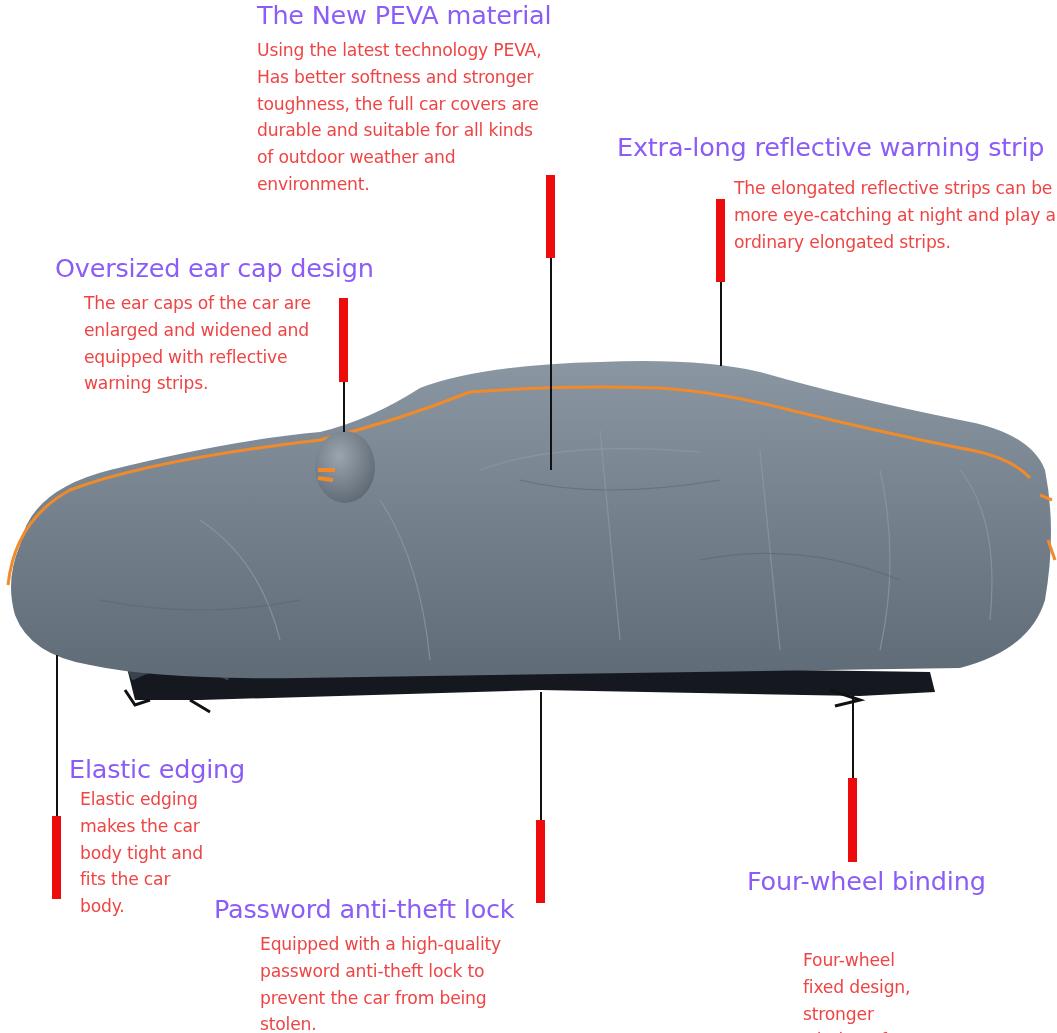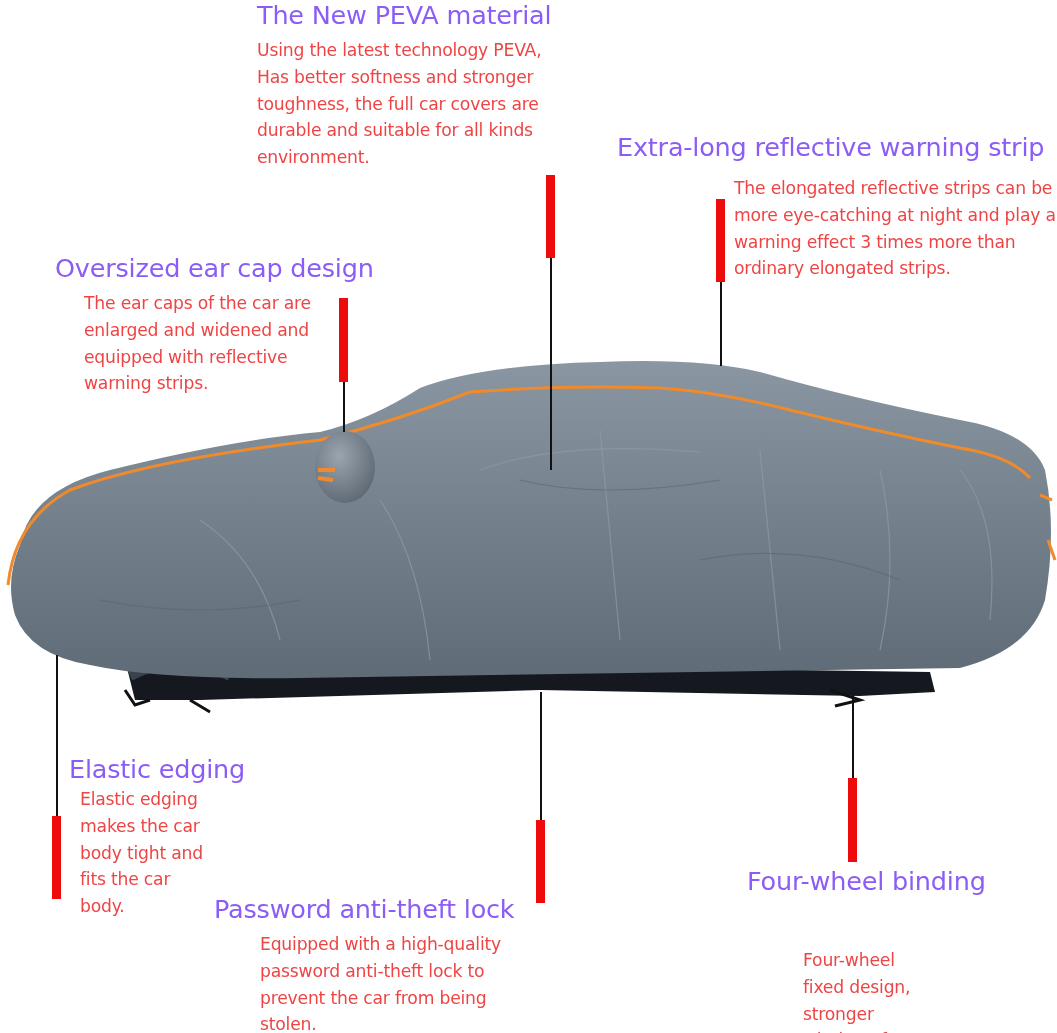--- a/index.html
+++ b/index.html
@@ -59,30 +59,30 @@
   <ellipse cx="345" cy="467" rx="30" ry="36" fill="url(#capGrad)"></ellipse>
   <path d="M318 470 L335 470 M318 478 L333 480" stroke="#f08a2a" stroke-width="4" fill="none"></path>
 </svg>
 
 <div class="title" style="left:257px; top:0px;">The New PEVA material</div>
 <div class="body" style="left:257px; top:37px;">
   <div>Using the latest technology PEVA,</div>
   <div>Has better softness and stronger</div>
   <div>toughness, the full car covers are</div>
   <div>durable and suitable for all kinds</div>
+  <div>of outdoor weather and</div>
   <div>environment.</div>
 </div>
 <div class="marker" style="left:546px; top:175px; height:83px;"></div>
 <div class="line" style="left:550px; top:258px; height:212px;"></div>
 
 <div class="title" style="left:617px; top:132px;">Extra-long reflective warning strip</div>
 <div class="body" style="left:734px; top:175px;">
   <div>The elongated reflective strips can be</div>
   <div>more eye-catching at night and play a</div>
-  <div>warning effect 3 times more than</div>
   <div>ordinary elongated strips.</div>
 </div>
 <div class="marker" style="left:716px; top:199px; height:83px;"></div>
 <div class="line" style="left:720px; top:282px; height:84px;"></div>
 
 <div class="title" style="left:55px; top:253px;">Oversized ear cap design</div>
 <div class="body" style="left:84px; top:290px;">
   <div>The ear caps of the car are</div>
   <div>enlarged and widened and</div>
   <div>equipped with reflective</div>

